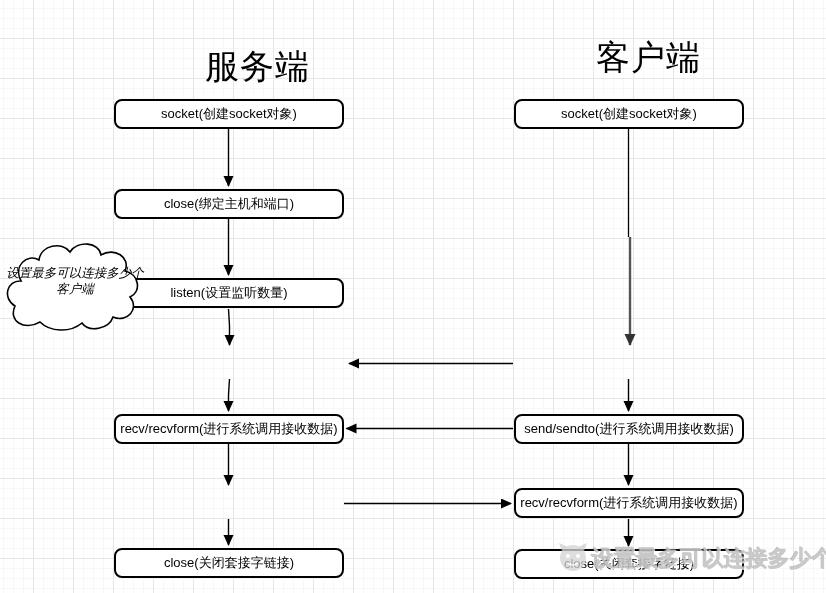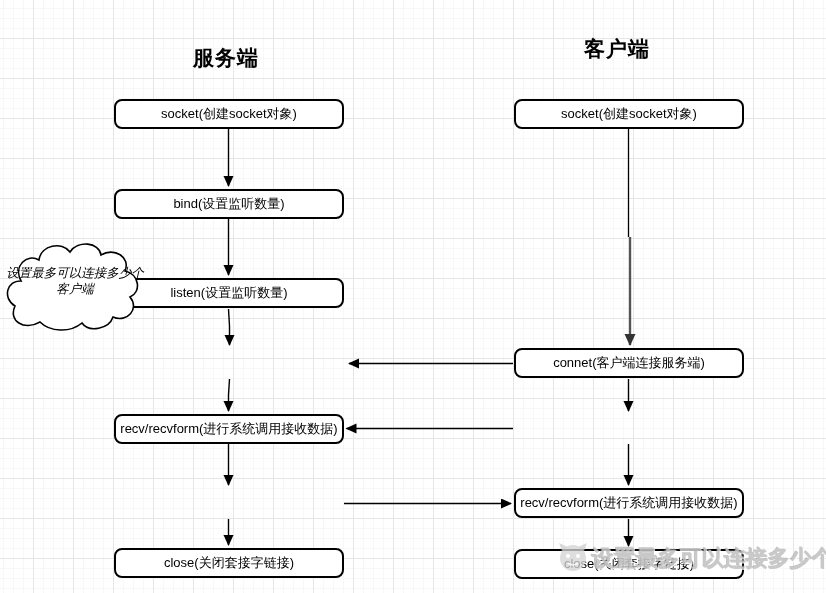--- a/index.html
+++ b/index.html
@@ -14,22 +14,22 @@
     background-image:
       linear-gradient(#e6e6e6 1px, transparent 1px),
       linear-gradient(90deg, #e6e6e6 1px, transparent 1px),
       linear-gradient(#f7f7f7 1px, transparent 1px),
       linear-gradient(90deg, #f7f7f7 1px, transparent 1px);
     background-size:40px 40px,40px 40px,10px 10px,10px 10px;
     background-position:-7px -2px,-7px -2px,-7px -2px,-7px -2px;
   }
   .col-title{
     position:absolute;
-    font-size:21px;font-weight:bold;color:#000;
-    letter-spacing:1px;white-space:nowrap;
+    font-size:34px;font-weight:normal;color:#000;
+    letter-spacing:1px;white-space:nowrap;padding-left:12px;
   }
   .node{
     position:absolute;
     width:230px;height:30px;
     background:#fff;
     border:2px solid #000;
     border-radius:8px;
     box-sizing:border-box;
     display:flex;align-items:center;justify-content:center;
     font-size:13px;color:#000;white-space:nowrap;
@@ -60,27 +60,27 @@
 </style>
 </head>
 <body>
 
 <div class="canvas">
 
   <div class="col-title" style="left:193px;top:44px;">服务端</div>
   <div class="col-title" style="left:584px;top:35px;">客户端</div>
 
   <div class="node" style="left:114px;top:99px;">socket(创建socket对象)</div>
-  <div class="node" style="left:114px;top:189px;">bind(设置监听数量)</div>
+  <div class="node" style="left:114px;top:189px;">close(绑定主机和端口)</div>
   <div class="node" style="left:114px;top:278px;">listen(设置监听数量)</div>
   <div class="node" style="left:114px;top:414px;">recv/recvform(进行系统调用接收数据)</div>
   <div class="node" style="left:114px;top:548px;">close(关闭套接字链接)</div>
 
   <div class="node" style="left:514px;top:99px;">socket(创建socket对象)</div>
-  <div class="node" style="left:514px;top:348px;">connet(客户端连接服务端)</div>
+  <div class="node" style="left:514px;top:414px;">send/sendto(进行系统调用接收数据)</div>
   <div class="node" style="left:514px;top:488px;">recv/recvform(进行系统调用接收数据)</div>
   <div class="node" style="left:514px;top:549px;">close(关闭套接字链接)</div>
 
   <svg class="connectors" width="826" height="593" viewBox="0 0 826 593">
     <defs>
       <marker id="ah" markerUnits="userSpaceOnUse" markerWidth="12" markerHeight="11" refX="10" refY="5" orient="auto">
         <path d="M0,0 L11,5 L0,10 Z" fill="#000"></path>
       </marker>
       <marker id="ahg" markerUnits="userSpaceOnUse" markerWidth="13" markerHeight="12" refX="11" refY="5.5" orient="auto">
         <path d="M0,0 L12,5.5 L0,11 Z" fill="#333"></path>

